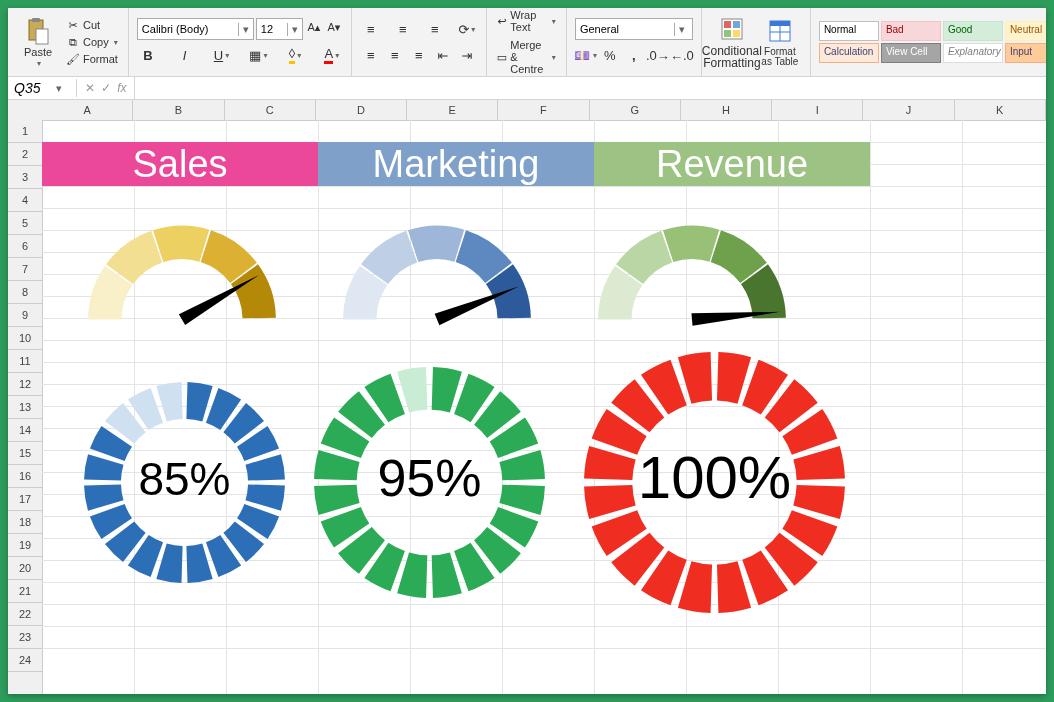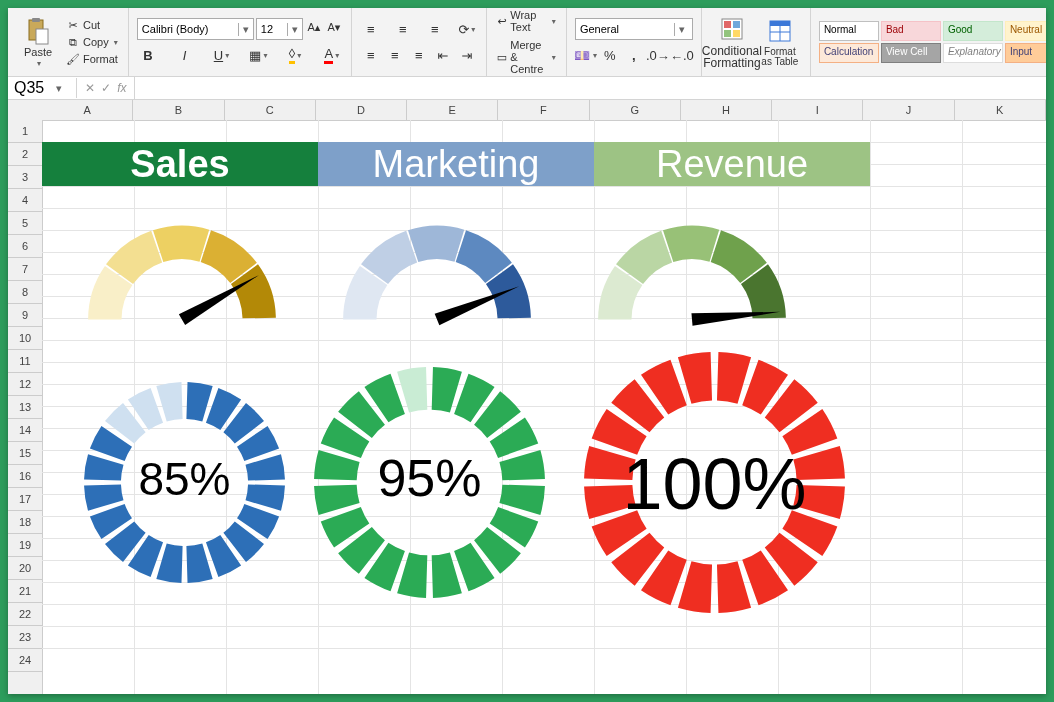--- a/index.html
+++ b/index.html
@@ -32,21 +32,21 @@
 .icon-btn{width:22px;height:22px;display:flex;align-items:center;justify-content:center;cursor:pointer;font-size:13px;}
 .icon-btn.small{width:18px;height:18px;font-size:11px;}
 
 
 .styles-gal{display:grid;grid-template-columns:repeat(4,60px);grid-template-rows:20px 20px;gap:2px;align-content:center;}
 .style-cell{border:1px solid #ccc;font-size:10px;padding:2px 4px;overflow:hidden;white-space:nowrap;cursor:pointer;}
 
 
 .fxbar{display:flex;align-items:center;border-bottom:1px solid #d4d4d4;background:#fff;height:22px;}
 .namebox{width:60px;border-right:1px solid #d4d4d4;padding:0 4px;font-size:11px;display:flex;align-items:center;}
-.namebox input{border:0;outline:0;width:40px;font-size:16px;}
+.namebox input{border:0;outline:0;width:40px;font-size:14px;font-style:italic;}
 .namebox .arr{color:#666;cursor:pointer;}
 .fx-icons{display:flex;align-items:center;gap:6px;padding:0 8px;color:#999;border-right:1px solid #d4d4d4;height:100%;}
 .fx-input{flex:1;padding:0 6px;}
 .fx-input input{border:0;outline:0;width:100%;font-size:11px;}
 
 
 .grid-area{flex:1;position:relative;overflow:hidden;background:#fff;}
 .colhdrs{display:flex;position:absolute;top:0;left:34px;right:0;height:20px;background:#f0f0f0;border-bottom:1px solid #ccc;}
 .colhdr{width:92px;border-right:1px solid #ccc;display:flex;align-items:center;justify-content:center;font-size:11px;color:#444;cursor:pointer;}
 .rowhdrs{position:absolute;top:20px;left:0;width:34px;bottom:0;background:#f0f0f0;border-right:1px solid #ccc;}
@@ -330,21 +330,21 @@
             <div style="top: 396px;"></div>
             <div style="top: 418px;"></div>
             <div style="top: 440px;"></div>
             <div style="top: 462px;"></div>
             <div style="top: 484px;"></div>
             <div style="top: 506px;"></div>
             <div style="top: 528px;"></div>
           </div>
 
     <div id="sheet-hdrs">
-            <div class="sheet-hdr" style="left: 0px; width: 276px; background: #15803d; font-weight: bold;">Sales</div>
+            <div class="sheet-hdr" style="left: 0px; width: 276px; background: #ec4899;">Sales</div>
             <div class="sheet-hdr" style="left: 276px; width: 276px; background: rgb(126, 160, 201);">Marketing</div>
             <div class="sheet-hdr" style="left: 552px; width: 276px; background: rgb(157, 195, 132);">Revenue</div>
           </div>
 
     <div id="gauges">
             <div class="gauge" style="left: 30px; top: 90px;"><svg width="220" height="120" viewBox="0 -5 200 115">
                 <path d="M10,99.99999999999999 A90,90 0 0 1 26.145089405442917,48.56604058532943 L52.404613172396544,66.85367059943452 A58,58 0 0 0 42,100 Z" fill="#f9efc8"></path>
                 <path d="M27.188470506254745,47.099327293677405 A90,90 0 0 1 70.48224502191393,14.978225488680408 L80.97744679190009,45.20818975937182 A58,58 0 0 0 53.07701432625306,65.90845536703655 Z" fill="#f3df91"></path>
                 <path d="M72.18847050625473,14.404913533436172 A90,90 0 0 1 126.0941797684224,13.865838471525976 L116.81624918409445,44.49131812609452 A58,58 0 0 0 82.07701432625305,44.83872205488109 Z" fill="#edd062"></path>
                 <path d="M127.81152949374527,14.404913533436186 A90,90 0 0 1 171.73902475194342,45.65377356577503 L146.23181595125243,64.9768762979439 A58,58 0 0 0 117.92298567374695,44.838722054881096 Z" fill="#dbb033"></path>
@@ -431,19 +431,19 @@
                 <path d="M88.46860011758955,255.34740870036805 A130.5,130.5 0 0 1 58.99536613515092,240.33004590741155 L86.22869216860266,200.37922046968475 A82.15,82.15 0 0 0 104.78214942268184,209.8326791167451 Z" fill="#ef2e21"></path>
                 <path d="M52.661713216897354,235.72837770467507 A130.5,130.5 0 0 1 29.271622295324946,212.33828678310266 L67.5175384793942,182.75835447687268 A82.15,82.15 0 0 0 82.24164552312733,197.4824615206058 Z" fill="#ef2e21"></path>
                 <path d="M24.66995409258847,206.0046338648491 A130.5,130.5 0 0 1 9.652591299631965,176.5313998824105 L55.1673208832549,160.2178505773182 A82.15,82.15 0 0 0 64.62077953031526,178.77130783139734 Z" fill="#ef2e21"></path>
                 <path d="M7.2333511578040515,169.08574432543327 A130.5,130.5 0 0 1 2.058720595757137,136.41441277642568 L50.38696472752066,134.964130341635 A82.15,82.15 0 0 0 53.644404579414584,155.53079614049304 Z" fill="#ef2e21"></path>
                 <path d="M2.058720595757137,128.58558722357435 A130.5,130.5 0 0 1 7.2333511578040515,95.91425567456677 L53.644404579414584,109.46920385950698 A82.15,82.15 0 0 0 50.38696472752066,130.03586965836502 Z" fill="#ef2e21"></path>
                 <path d="M9.65259129963195,88.46860011758952 A130.5,130.5 0 0 1 24.669954092588455,58.99536613515092 L64.62077953031526,86.22869216860266 A82.15,82.15 0 0 0 55.1673208832549,104.78214942268184 Z" fill="#ef2e21"></path>
                 <path d="M29.27162229532493,52.66171321689737 A130.5,130.5 0 0 1 52.66171321689728,29.27162229532499 L82.24164552312729,67.51753847939423 A82.15,82.15 0 0 0 67.51753847939419,82.24164552312735 Z" fill="#ef2e21"></path>
                 <path d="M58.99536613515093,24.66995409258844 A130.5,130.5 0 0 1 88.46860011758943,9.652591299631979 L104.78214942268178,55.16732088325492 A82.15,82.15 0 0 0 86.22869216860266,64.62077953031525 Z" fill="#ef2e21"></path>
                 <path d="M95.91425567456679,7.233351157804037 A130.5,130.5 0 0 1 128.58558722357427,2.058720595757137 L130.03586965836496,50.38696472752066 A82.15,82.15 0 0 0 109.46920385950699,53.64440457941457 Z" fill="#ef2e21"></path>
               </svg></div>
-            <div class="donut-lbl" style="font-size: 72px; left: 540px; top: 322.5px; width: 265px; text-align: center;">100%</div>
+            <div class="donut-lbl" style="font-size: 60px; left: 540px; top: 322.5px; width: 265px; text-align: center;">100%</div>
           </div>
   </div>
 </div>
 
 </div>
 </div>
 
 </body></html>

